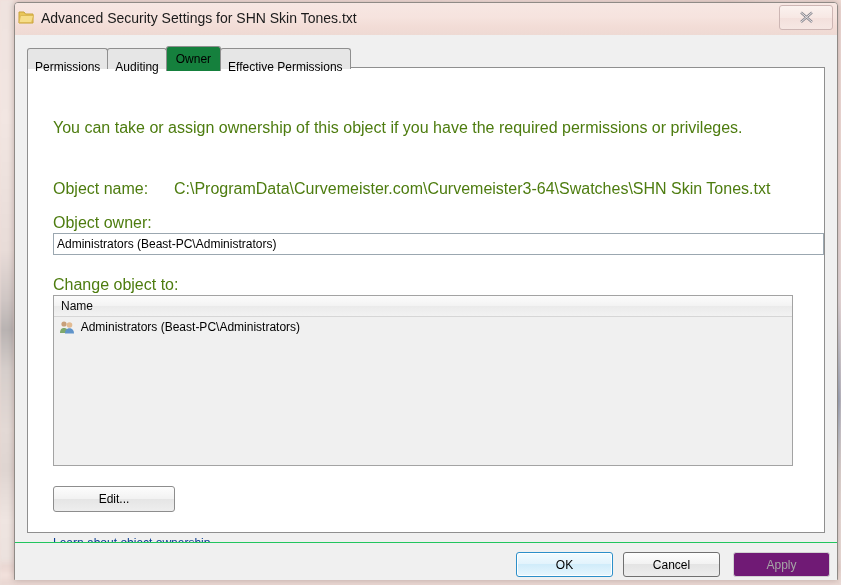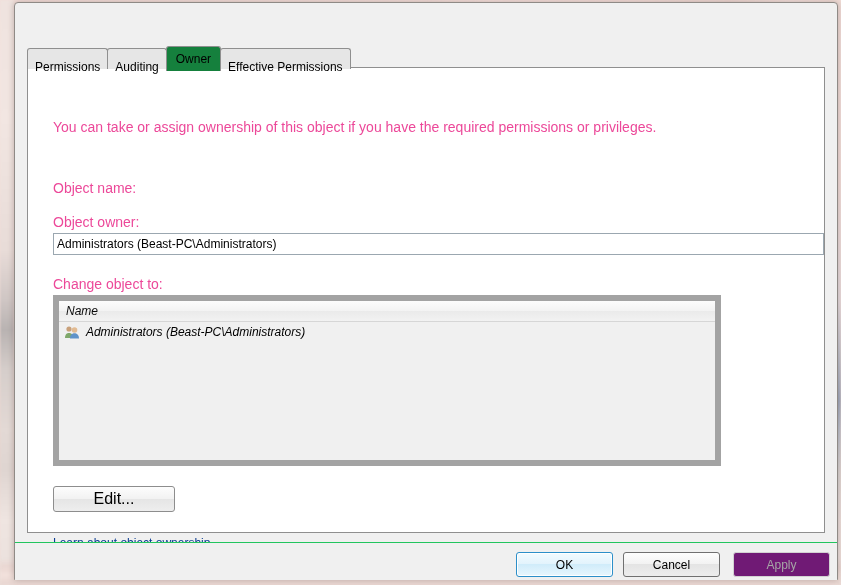--- a/index.html
+++ b/index.html
@@ -167,22 +167,22 @@
     width: 798px;
     height: 466px;
     border: 1px solid #8f8f8f;
     background: #ffffff;
     box-sizing: border-box;
   }
 
   .body-text {
     position: absolute;
     white-space: nowrap;
-    font-size: 14px;
-    color: #ec4899;
+    font-size: 16px;
+    color: #4d7c0f;
   }
   #intro-text { left: 25px; top: 51px; }
   #objname-label { left: 25px; top: 112px; }
   #objname-value { left: 146px; top: 112px; }
   #current-owner-label { left: 25px; top: 146px; }
   #change-owner-label { left: 25px; top: 208px; }
 
   #current-owner-field {
     position: absolute;
     left: 25px;
@@ -198,26 +198,25 @@
     color: #000;
     font-family: "Liberation Sans", sans-serif;
     outline: none;
   }
 
   
   #owner-list {
     position: absolute;
     left: 25px;
     top: 227px;
-    width: 668px;
+    width: 740px;
     height: 171px;
-    border: 6px solid #a3a3a3;
+    border: 1px solid #a3a3a3;
     background: #f0f0f0;
     box-sizing: border-box;
-    font-style: italic;
   }
   #owner-list-header {
     height: 20px;
     background: linear-gradient(180deg, #fcfcfc 0%, #f3f3f3 48%, #eaeaea 49%, #f2f2f2 100%);
     border-bottom: 1px solid #d6d6d6;
   }
   #owner-list-header .col {
     display: inline-block;
     padding: 0 0 0 7px;
     font-size: 12px;
@@ -248,21 +247,21 @@
   #edit-button {
     position: absolute;
     left: 25px;
     top: 418px;
     width: 122px;
     height: 26px;
     border: 1px solid #8d8d8d;
     border-radius: 3px;
     background: linear-gradient(180deg, #fdfdfd 0%, #f2f2f2 48%, #e5e5e5 50%, #eeeeee 100%);
     font-family: "Liberation Sans", sans-serif;
-    font-size: 16px;
+    font-size: 12px;
     color: #000;
     cursor: pointer;
     box-sizing: border-box;
   }
 
   #learn-link {
     position: absolute;
     left: 25px;
     top: 468px;
     font-size: 12px;
@@ -319,35 +318,51 @@
 
 <div id="backdrop">
   <div class="blur-top-right"></div>
   <div class="blur-strip-left"></div>
   <div class="blur-strip-right"></div>
   <div class="blur-bottom"></div>
 </div>
 
 <div id="window">
 
+  <div id="titlebar">
+    <span id="title-icon">
+      <svg width="17" height="15" viewBox="0 0 17 15">
+        <path d="M1 2 L6 2 L7.5 4 L15 4 L15 13 L1 13 Z" fill="#e8c65a" stroke="#c9a33a" stroke-width="1"></path>
+        <path d="M2.5 5.5 L15.5 5.5 L13.6 12.6 L1 12.6 Z" fill="#f6dd8a" stroke="#d8b34d" stroke-width="0.8"></path>
+      </svg>
+    </span>
+    <span id="title-text">Advanced Security Settings for SHN Skin Tones.txt</span>
+    <div id="close-button">
+      <svg width="15" height="13" viewBox="0 0 15 13">
+        <path d="M2 1.5 L13 11 M13 1.5 L2 11" stroke="#8a8a92" stroke-width="2.4" fill="none"></path>
+        <path d="M2 1.5 L13 11 M13 1.5 L2 11" stroke="#e9e3e4" stroke-width="1" fill="none"></path>
+      </svg>
+    </div>
+  </div>
 
   <div id="client">
 
     <div id="tabstrip">
       <div class="tab">Permissions</div>
       <div class="tab">Auditing</div>
       <div class="tab selected">Owner</div>
       <div class="tab">Effective Permissions</div>
     </div>
 
     <div id="tabpage">
 
       <div class="body-text" id="intro-text">You can take or assign ownership of this object if you have the required permissions or privileges.</div>
 
       <div class="body-text" id="objname-label">Object name:</div>
+      <div class="body-text" id="objname-value">C:\ProgramData\Curvemeister.com\Curvemeister3-64\Swatches\SHN Skin Tones.txt</div>
 
       <div class="body-text" id="current-owner-label">Object owner:</div>
       <input id="current-owner-field" type="text" readonly="" value="Administrators (Beast-PC\Administrators)" style="">
 
       <div class="body-text" id="change-owner-label">Change object to:</div>
 
       <div id="owner-list">
         <div id="owner-list-header">
           <span class="col">Name</span>
         </div>

